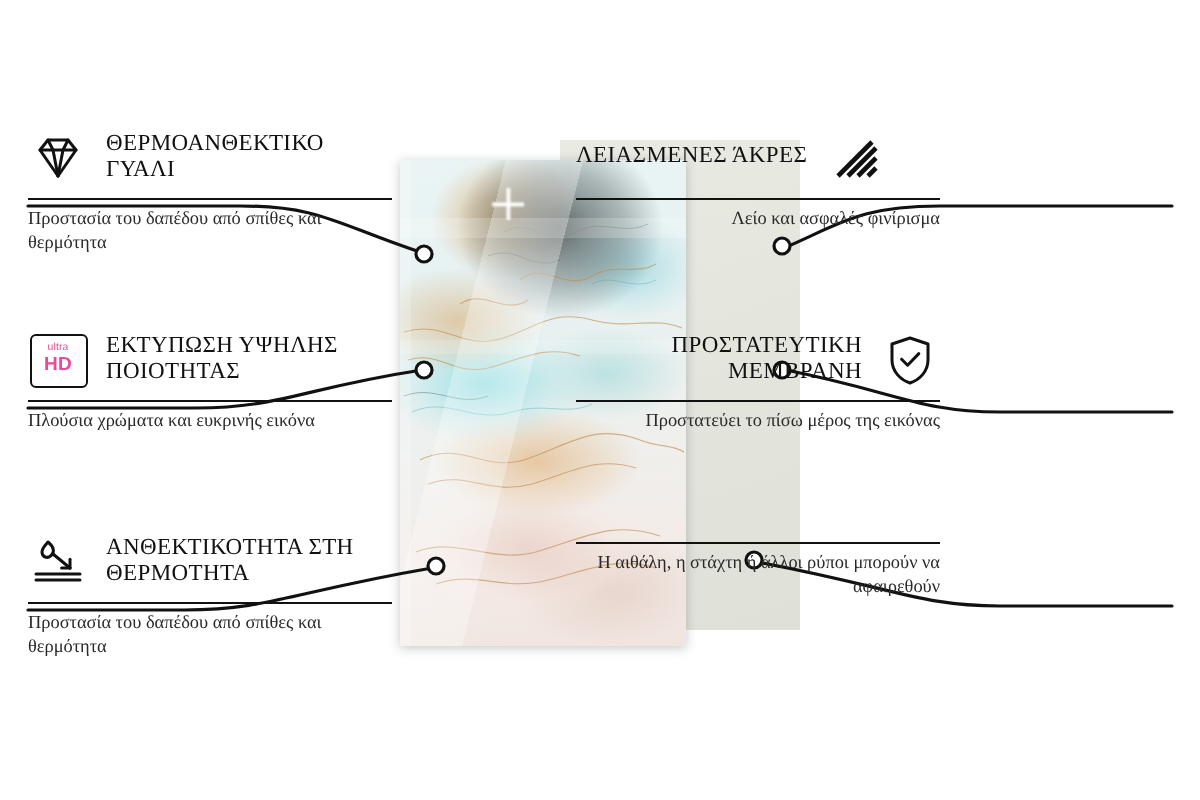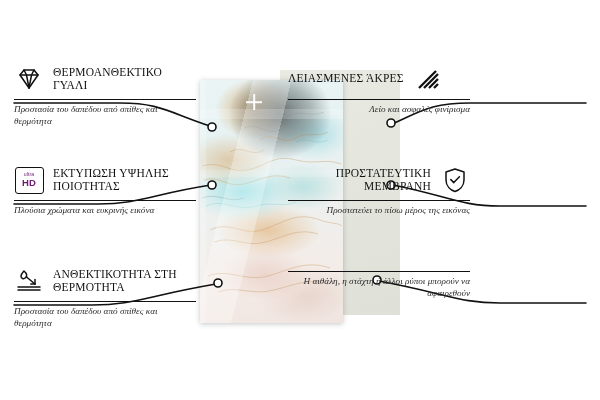--- a/index.html
+++ b/index.html
@@ -61,28 +61,28 @@
   .callout.right .co-head{flex-direction:row-reverse;justify-content:flex-end;}
   .co-icon{flex:0 0 auto;width:30px;height:30px;display:flex;align-items:center;justify-content:center;}
   .co-title{
     font-family:"Liberation Serif",serif;
     font-size:11.5px;line-height:13.5px;letter-spacing:.2px;
     color:#111;font-weight:400;
   }
   .co-rule{height:1.4px;background:#111;margin:5px 0 4px 0;}
   .co-sub{
     font-family:"Liberation Serif",serif;
-    font-size:9.2px;line-height:11.6px;color:#2a2a2a;font-style:italic;
+    font-size:9.2px;line-height:11.6px;color:#2a2a2a;
   }
   .co1{top:64px;} .co2{top:165px;} .co3{top:266px;}
   .ico-line{stroke:#111;fill:none;stroke-width:1.5;stroke-linejoin:round;stroke-linecap:round;}
   .hd-badge{
     width:27px;height:25px;border:1.5px solid #111;border-radius:3px;
     display:flex;flex-direction:column;align-items:center;justify-content:center;
-    font-family:"Liberation Sans",sans-serif;color:#701a75;line-height:1;
+    font-family:"Liberation Sans",sans-serif;color:#ec4899;line-height:1;
   }
   .hd-badge .u{font-size:5.2px;letter-spacing:.1px;margin-bottom:1px;}
   .hd-badge .h{font-size:9.5px;font-weight:700;letter-spacing:.2px;}
 </style>
 </head>
 <body>
 
 <div id="stage">
 
   <div class="product-wrap">

